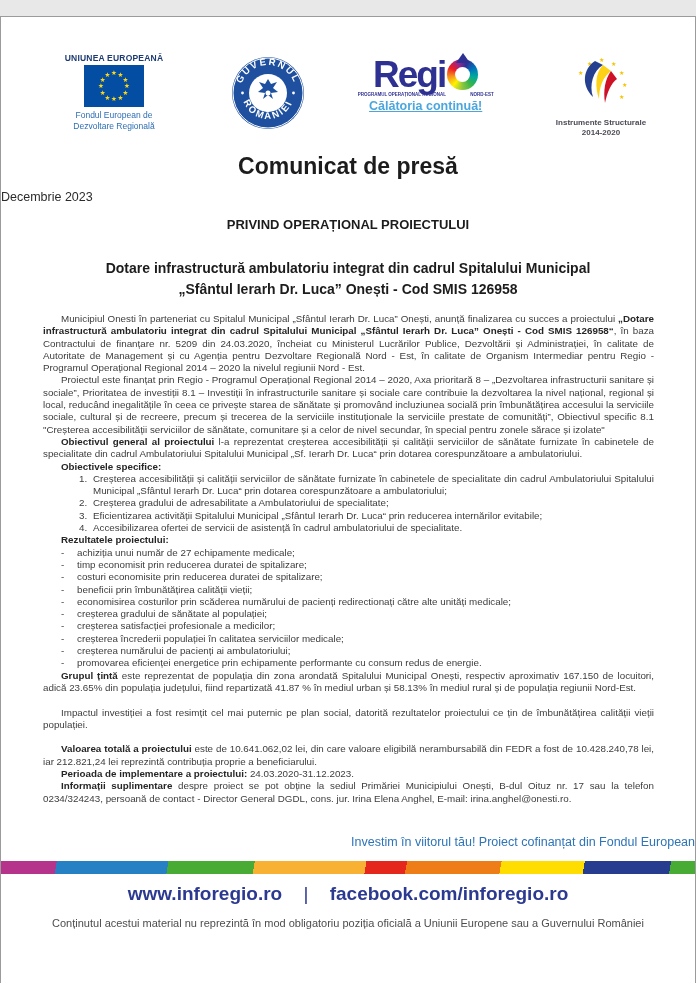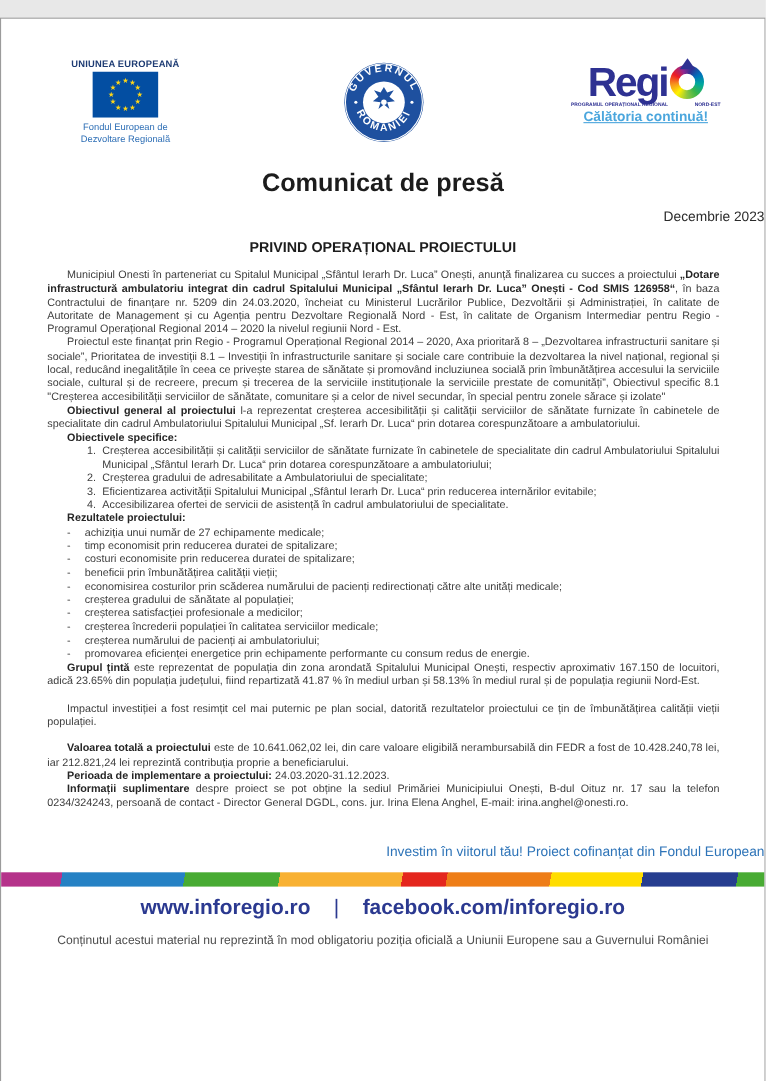--- a/index.html
+++ b/index.html
@@ -38,21 +38,21 @@
     border-bottom:10px solid #2e3192; z-index:2; }
   .regio-sub { display:flex; justify-content:space-between; font-size:4.5px; font-weight:bold;
     color:#2e3192; margin-top:2px; padding:0 2px; }
   .regio-tag { font-size:12.5px; font-weight:bold; color:#4ba6dd; margin-top:2px;text-decoration:underline; }
 
   .is-logo { width:112px; text-align:center; margin-top:2px; }
   .is-text { font-size:8px; font-weight:bold; color:#4b4b55; line-height:1.3; margin-top:1px; }
 
   
   .doc-title { text-align:center; font-size:23px; font-weight:bold; color:#1c1c1c; margin-top:16px; }
-  .doc-date { text-align:right; font-size:12.5px; color:#2b2b2b; margin-top:10px; }
+  .doc-date { font-size:12.5px; color:#2b2b2b; margin-top:10px; }
   .doc-subtitle { text-align:center; font-size:13px; font-weight:bold; color:#1c1c1c; margin-top:13px; }
   .project-title { text-align:center; font-size:14px; font-weight:bold; color:#1c1c1c;
     line-height:21px; margin-top:26px; }
 
   
   .body-text { margin:13px 41px 0 42px; font-size:9.8px; line-height:12.3px; text-align:justify; }
   .body-text p { text-indent:18px; }
   .body-text b { color:#262626; }
   ol.objectives { margin:0 0 0 0; padding-left:47px; }
   ol.objectives li { text-align:justify; padding-left:3px; }
@@ -130,25 +130,49 @@
         <span class="regio-name">Regi</span>
         <span class="regio-o"></span>
       </div>
       <div class="regio-sub">
         <span>PROGRAMUL OPERAȚIONAL REGIONAL</span>
         <span>NORD-EST</span>
       </div>
       <div class="regio-tag">Călătoria continuă!</div>
     </div>
 
+    <div class="is-logo">
+      <svg width="64" height="58" viewBox="0 0 64 58">
+        <g fill="#f5c400">
+          <text x="30" y="7" font-size="6">★</text>
+          <text x="42" y="11" font-size="6">★</text>
+          <text x="50" y="20" font-size="6">★</text>
+          <text x="53" y="32" font-size="6">★</text>
+          <text x="50" y="44" font-size="6">★</text>
+          <text x="18" y="11" font-size="6">★</text>
+          <text x="9" y="20" font-size="6">★</text>
+        </g>
+        <path d="M26 6 C14 14, 12 30, 24 42 C20 30, 24 16, 34 10 Z" fill="#24408e"></path>
+        <path d="M34 10 C26 18, 26 32, 30 44 C30 32, 34 22, 42 16 Z" fill="#fcd116"></path>
+        <path d="M42 16 C36 24, 34 36, 36 48 C38 38, 42 28, 48 24 Z" fill="#ce1126"></path>
+      </svg>
+      <div class="is-text">
+        <span>Instrumente Structurale</span><br>
+        <span>2014-2020</span>
+      </div>
+    </div>
   </div>
 
   <h1 class="doc-title">Comunicat de presă</h1>
   <div class="doc-date">Decembrie 2023</div>
   <div class="doc-subtitle">PRIVIND OPERAȚIONAL PROIECTULUI</div>
+  <div class="project-title">
+    <span>Dotare infrastructură ambulatoriu integrat din cadrul Spitalului Municipal</span><br>
+    <span>„Sfântul Ierarh Dr. Luca” Onești - Cod SMIS 126958</span>
+  </div>
 
   <div class="body-text">
     <p><span>Municipiul Onesti în parteneriat cu Spitalul Municipal „Sfântul Ierarh Dr. Luca” Onești,  anunță finalizarea cu succes a proiectului </span><b>„Dotare infrastructură ambulatoriu integrat din cadrul Spitalului Municipal „Sfântul Ierarh Dr. Luca” Onești - Cod SMIS 126958“</b><span>, în baza Contractului de finanțare nr. 5209 din 24.03.2020, încheiat cu Ministerul Lucrărilor Publice, Dezvoltării și Administrației, în calitate de Autoritate de Management și cu Agenția pentru Dezvoltare Regională Nord - Est, în calitate de Organism Intermediar pentru Regio - Programul Operațional Regional 2014 – 2020 la nivelul regiunii Nord - Est.</span></p>
     <p>Proiectul este finanțat prin Regio - Programul Operațional Regional 2014 – 2020, Axa prioritară 8 – „Dezvoltarea infrastructurii sanitare și sociale”, Prioritatea de investiții 8.1 – Investiții în infrastructurile sanitare și sociale care contribuie la dezvoltarea la nivel național, regional și local, reducând inegalitățile în ceea ce privește starea de sănătate și promovând incluziunea socială prin îmbunătățirea accesului la serviciile sociale, cultural și de recreere, precum și trecerea de la serviciile instituționale la serviciile prestate de comunități”, Obiectivul specific 8.1 "Creșterea accesibilității  serviciilor de sănătate, comunitare și a celor de nivel secundar, în special pentru zonele sărace și izolate"</p>
     <p><b>Obiectivul general al proiectului</b><span> l-a reprezentat creșterea accesibilității și calității serviciilor de sănătate furnizate în cabinetele de specialitate din cadrul Ambulatoriului Spitalului Municipal „Sf. Ierarh Dr. Luca“ prin dotarea corespunzătoare a ambulatoriului.</span></p>
     <p><b>Obiectivele specifice:</b></p>
     <ol class="objectives">
         <li>Creșterea accesibilității și calității serviciilor de sănătate furnizate în cabinetele de specialitate din cadrul Ambulatoriului Spitalului Municipal „Sfântul Ierarh Dr. Luca“ prin dotarea corespunzătoare a ambulatoriului;</li>
         <li>Creșterea gradului de adresabilitate a Ambulatoriului de specialitate;</li>
         <li>Eficientizarea activității Spitalului Municipal „Sfântul Ierarh Dr. Luca“ prin reducerea internărilor evitabile;</li>

